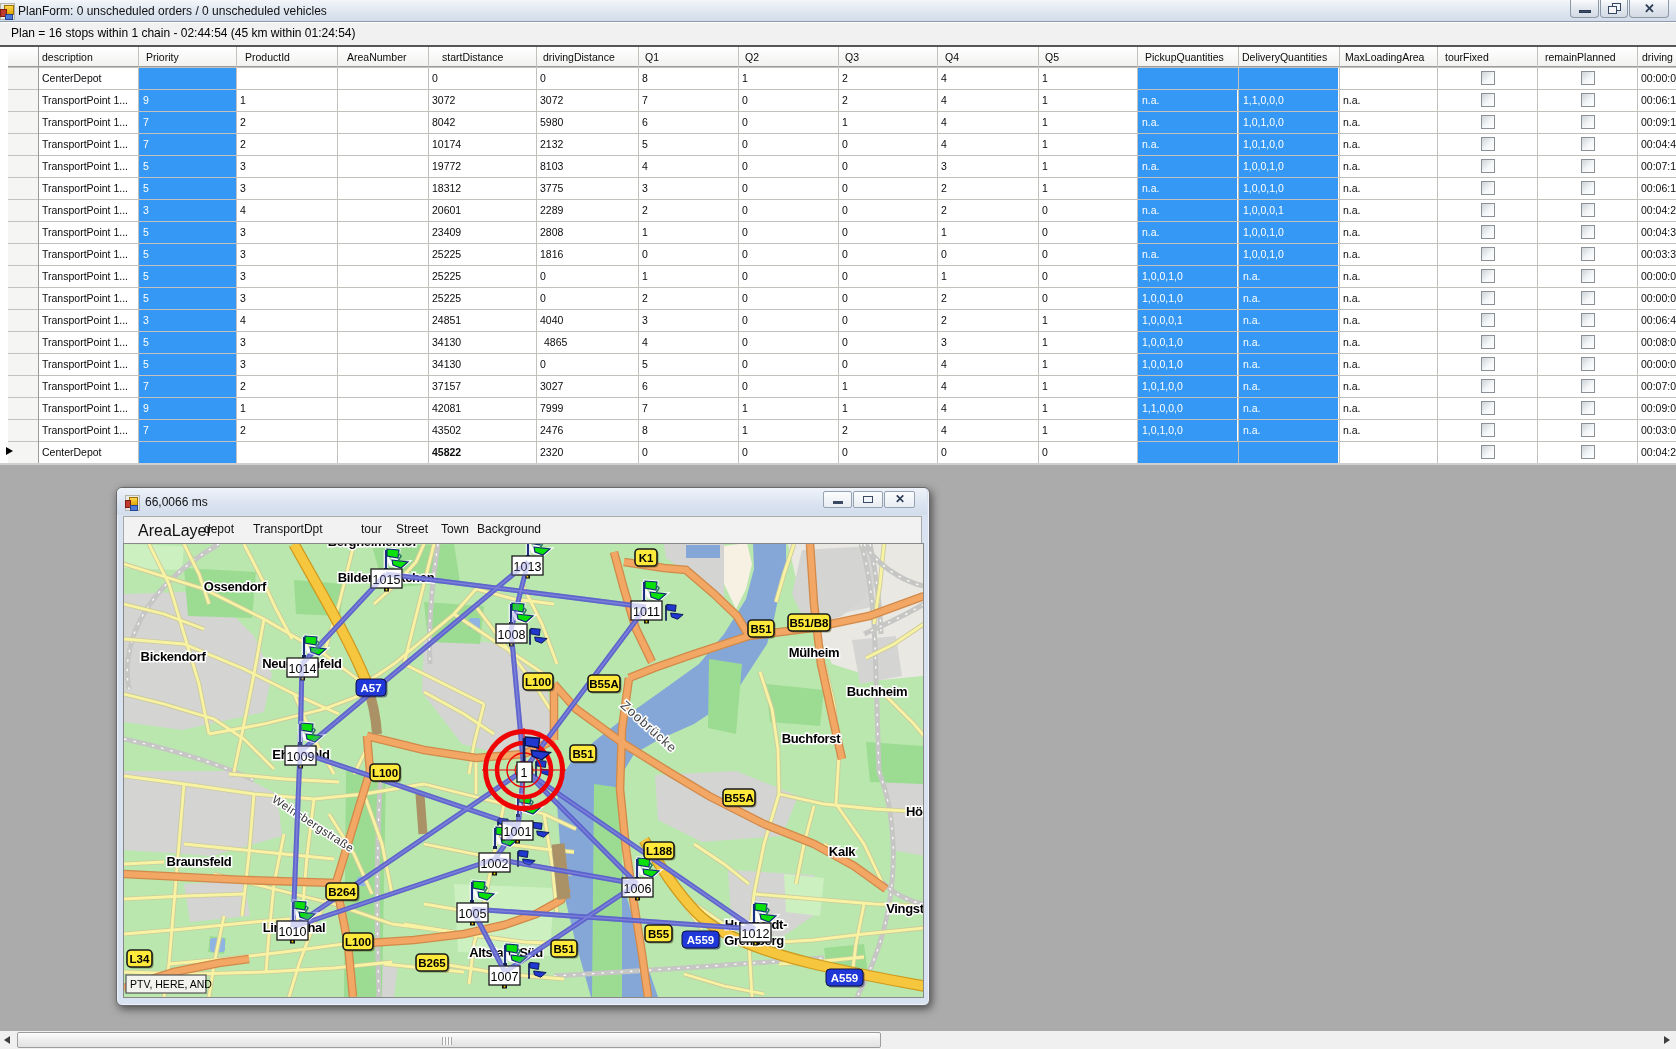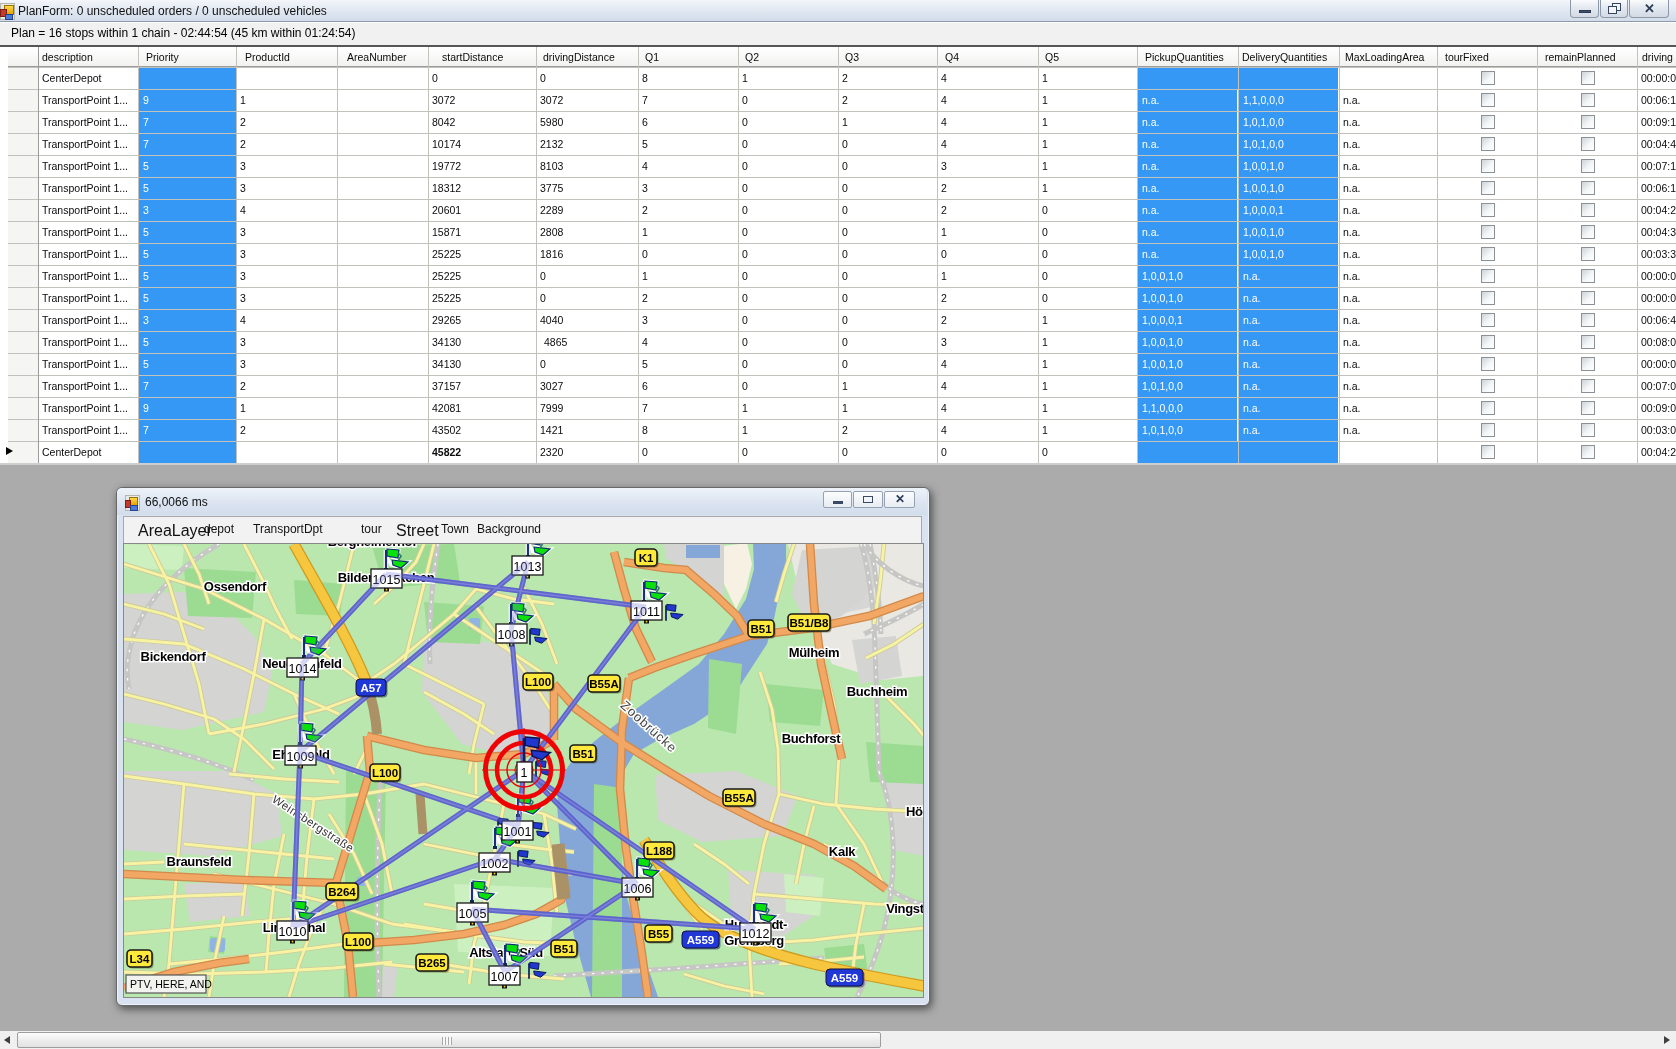--- a/index.html
+++ b/index.html
@@ -217,21 +217,21 @@
     <div style="position:absolute;left:1042px;top:204px;white-space:nowrap;">0</div>
     <div style="position:absolute;left:1142px;top:204px;white-space:nowrap;color:#fff;">n.a.</div>
     <div style="position:absolute;left:1243px;top:204px;white-space:nowrap;color:#fff;">1,0,0,0,1</div>
     <div style="position:absolute;left:1343px;top:204px;white-space:nowrap;">n.a.</div>
     <div style="position:absolute;left:1641px;top:204px;white-space:nowrap;">00:04:21</div>
     <div class="cb" style="left:1481px;top:203px;"></div>
     <div class="cb" style="left:1581px;top:203px;"></div>
     <div style="position:absolute;left:42px;top:226px;white-space:nowrap;">TransportPoint 1...</div>
     <div style="position:absolute;left:143px;top:226px;white-space:nowrap;color:#fff;">5</div>
     <div style="position:absolute;left:240px;top:226px;white-space:nowrap;">3</div>
-    <div style="position:absolute;left:432px;top:226px;white-space:nowrap;">15871</div>
+    <div style="position:absolute;left:432px;top:226px;white-space:nowrap;">23409</div>
     <div style="position:absolute;left:540px;top:226px;white-space:nowrap;">2808</div>
     <div style="position:absolute;left:642px;top:226px;white-space:nowrap;">1</div>
     <div style="position:absolute;left:742px;top:226px;white-space:nowrap;">0</div>
     <div style="position:absolute;left:842px;top:226px;white-space:nowrap;">0</div>
     <div style="position:absolute;left:941px;top:226px;white-space:nowrap;">1</div>
     <div style="position:absolute;left:1042px;top:226px;white-space:nowrap;">0</div>
     <div style="position:absolute;left:1142px;top:226px;white-space:nowrap;color:#fff;">n.a.</div>
     <div style="position:absolute;left:1243px;top:226px;white-space:nowrap;color:#fff;">1,0,0,1,0</div>
     <div style="position:absolute;left:1343px;top:226px;white-space:nowrap;">n.a.</div>
     <div style="position:absolute;left:1641px;top:226px;white-space:nowrap;">00:04:33</div>
@@ -281,21 +281,21 @@
     <div style="position:absolute;left:1042px;top:292px;white-space:nowrap;">0</div>
     <div style="position:absolute;left:1142px;top:292px;white-space:nowrap;color:#fff;">1,0,0,1,0</div>
     <div style="position:absolute;left:1243px;top:292px;white-space:nowrap;color:#fff;">n.a.</div>
     <div style="position:absolute;left:1343px;top:292px;white-space:nowrap;">n.a.</div>
     <div style="position:absolute;left:1641px;top:292px;white-space:nowrap;">00:00:01</div>
     <div class="cb" style="left:1481px;top:291px;"></div>
     <div class="cb" style="left:1581px;top:291px;"></div>
     <div style="position:absolute;left:42px;top:314px;white-space:nowrap;">TransportPoint 1...</div>
     <div style="position:absolute;left:143px;top:314px;white-space:nowrap;color:#fff;">3</div>
     <div style="position:absolute;left:240px;top:314px;white-space:nowrap;">4</div>
-    <div style="position:absolute;left:432px;top:314px;white-space:nowrap;">29265</div>
+    <div style="position:absolute;left:432px;top:314px;white-space:nowrap;">24851</div>
     <div style="position:absolute;left:540px;top:314px;white-space:nowrap;">4040</div>
     <div style="position:absolute;left:642px;top:314px;white-space:nowrap;">3</div>
     <div style="position:absolute;left:742px;top:314px;white-space:nowrap;">0</div>
     <div style="position:absolute;left:842px;top:314px;white-space:nowrap;">0</div>
     <div style="position:absolute;left:941px;top:314px;white-space:nowrap;">2</div>
     <div style="position:absolute;left:1042px;top:314px;white-space:nowrap;">1</div>
     <div style="position:absolute;left:1142px;top:314px;white-space:nowrap;color:#fff;">1,0,0,0,1</div>
     <div style="position:absolute;left:1243px;top:314px;white-space:nowrap;color:#fff;">n.a.</div>
     <div style="position:absolute;left:1343px;top:314px;white-space:nowrap;">n.a.</div>
     <div style="position:absolute;left:1641px;top:314px;white-space:nowrap;">00:06:43</div>
@@ -362,21 +362,21 @@
     <div style="position:absolute;left:1142px;top:402px;white-space:nowrap;color:#fff;">1,1,0,0,0</div>
     <div style="position:absolute;left:1243px;top:402px;white-space:nowrap;color:#fff;">n.a.</div>
     <div style="position:absolute;left:1343px;top:402px;white-space:nowrap;">n.a.</div>
     <div style="position:absolute;left:1641px;top:402px;white-space:nowrap;">00:09:01</div>
     <div class="cb" style="left:1481px;top:401px;"></div>
     <div class="cb" style="left:1581px;top:401px;"></div>
     <div style="position:absolute;left:42px;top:424px;white-space:nowrap;">TransportPoint 1...</div>
     <div style="position:absolute;left:143px;top:424px;white-space:nowrap;color:#fff;">7</div>
     <div style="position:absolute;left:240px;top:424px;white-space:nowrap;">2</div>
     <div style="position:absolute;left:432px;top:424px;white-space:nowrap;">43502</div>
-    <div style="position:absolute;left:540px;top:424px;white-space:nowrap;">1421</div>
+    <div style="position:absolute;left:540px;top:424px;white-space:nowrap;">2476</div>
     <div style="position:absolute;left:642px;top:424px;white-space:nowrap;">8</div>
     <div style="position:absolute;left:742px;top:424px;white-space:nowrap;">1</div>
     <div style="position:absolute;left:842px;top:424px;white-space:nowrap;">2</div>
     <div style="position:absolute;left:941px;top:424px;white-space:nowrap;">4</div>
     <div style="position:absolute;left:1042px;top:424px;white-space:nowrap;">1</div>
     <div style="position:absolute;left:1142px;top:424px;white-space:nowrap;color:#fff;">1,0,1,0,0</div>
     <div style="position:absolute;left:1243px;top:424px;white-space:nowrap;color:#fff;">n.a.</div>
     <div style="position:absolute;left:1343px;top:424px;white-space:nowrap;">n.a.</div>
     <div style="position:absolute;left:1641px;top:424px;white-space:nowrap;">00:03:02</div>
     <div class="cb" style="left:1481px;top:423px;"></div>
@@ -417,21 +417,21 @@
         <div style="position:absolute;left:9px;top:4px;width:10px;height:7px;border:1.6px solid #3a4a63;box-sizing:border-box;"></div>
       </div>
       <div style="position:absolute;left:767px;top:3px;width:31px;height:17px;background:linear-gradient(#fbfcfd,#e8edf3);border:1px solid #97a2b1;border-radius:2px;box-sizing:border-box;">
         <div style="position:absolute;left:10px;top:0px;white-space:nowrap;font-size:12px;font-weight:bold;color:#2c3c55;">✕</div>
       </div>
       <div style="position:absolute;left:6px;top:28px;width:799px;height:27px;background:#f2f2f2;border:1px solid #a8a8a8;border-bottom:none;box-sizing:border-box;"></div>
       <div style="position:absolute;left:21px;top:34px;white-space:nowrap;font-size:16px;color:#111;">AreaLayer</div>
       <div style="position:absolute;left:87px;top:34px;white-space:nowrap;font-size:12px;color:#111;">depot</div>
       <div style="position:absolute;left:136px;top:34px;white-space:nowrap;font-size:12px;color:#111;">TransportDpt</div>
       <div style="position:absolute;left:244px;top:34px;white-space:nowrap;font-size:12px;color:#111;">tour</div>
-      <div style="position:absolute;left:279px;top:34px;white-space:nowrap;font-size:16px;color:#111;">Street</div>
+      <div style="position:absolute;left:279px;top:34px;white-space:nowrap;font-size:12px;color:#111;">Street</div>
       <div style="position:absolute;left:324px;top:34px;white-space:nowrap;font-size:12px;color:#111;">Town</div>
       <div style="position:absolute;left:360px;top:34px;white-space:nowrap;font-size:12px;color:#111;">Background</div>
       <div style="position:absolute;left:6px;top:55px;width:801px;height:455px;border:1px solid #888;background:#b9e7ae;box-sizing:border-box;"><svg width="799" height="453" viewBox="0 0 799 453" font-family="Liberation Sans, sans-serif">
           <rect x="-1" y="-2" width="802" height="457" fill="#b9e7ae"></rect>
           <defs>
             <g id="gf">
               <path d="M0,1 V-19" stroke="#ffffff" stroke-width="4.6"></path>
               <path d="M1,-20 L13,-19 L12,-10 L7,-11 L5,-5 L22,-7 L15,-1 L5,-4 L1,-12 Z" fill="none" stroke="#ffffff" stroke-width="3"></path>
               <path d="M0,1 V-19" stroke="#1b2f7d" stroke-width="2.2"></path>
               <rect x="-2" y="-1" width="4" height="3" fill="#122458"></rect>

